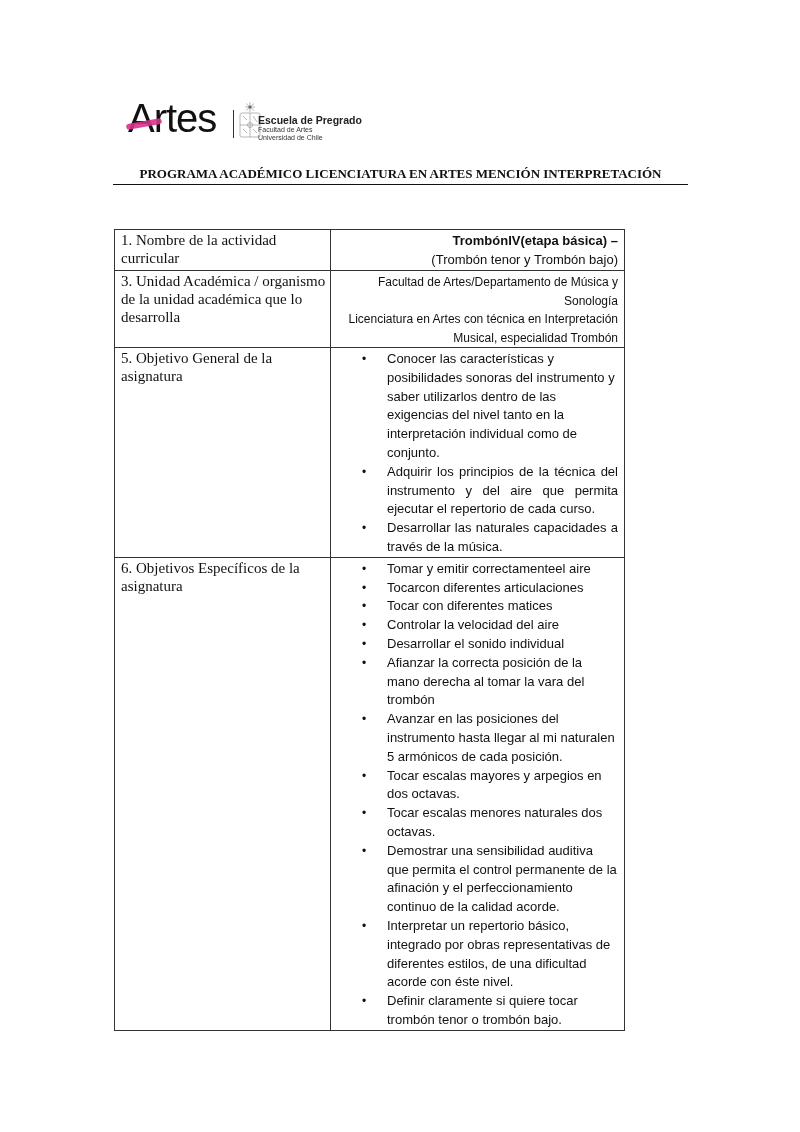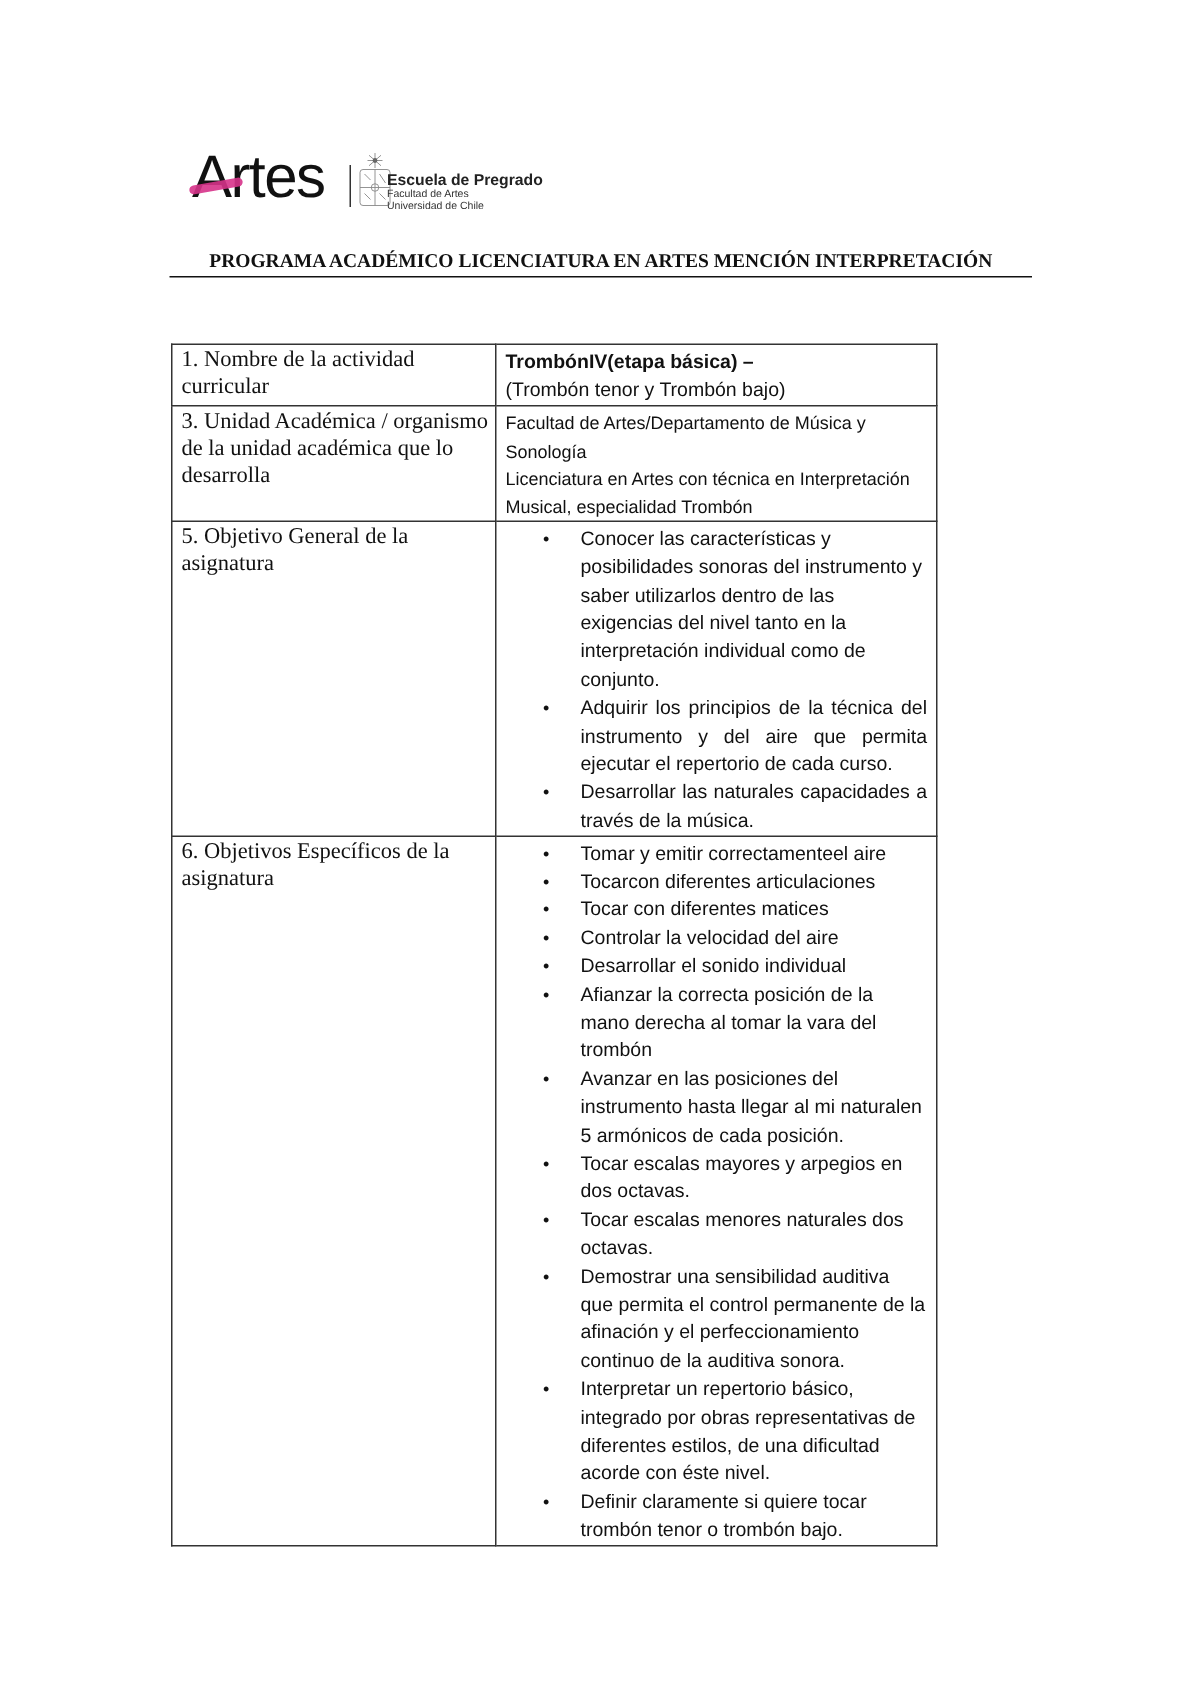--- a/index.html
+++ b/index.html
@@ -11,21 +11,21 @@
   .logo-emblem { position: absolute; left: 111px; top: 6px; width: 22px; height: 36px; }
   .logo-text { position: absolute; left: 130px; top: 19px; font-family: "Liberation Sans", sans-serif; line-height: 8px; }
   .logo-text .l1 { font-size: 10.5px; font-weight: bold; color: #222; line-height: 11px; }
   .logo-text .l2, .logo-text .l3 { font-size: 7px; color: #333; }
   .doc-title { position: absolute; left: 113px; top: 166px; width: 575px; text-align: center; font-family: "Liberation Serif", serif; font-weight: bold; font-size: 13px; letter-spacing: 0px; color: #111; }
   .title-rule { position: absolute; left: 113px; top: 184px; width: 575px; height: 1px; background: #111; }
   table.prog { position: absolute; left: 114px; top: 229px; width: 511px; border-collapse: collapse; table-layout: fixed; }
   table.prog td { border: 1px solid #333; vertical-align: top; padding: 0; }
   td.lbl { width: 209px; padding: 1px 0 0 6px !important; font-family: "Liberation Serif", serif; font-size: 15px; line-height: 18px; }
   td.val { padding: 2px 6px 0 6px !important; font-family: "Liberation Sans", sans-serif; font-size: 13px; line-height: 18.5px; }
-  td.center { text-align: left; }
+  td.center { text-align: right; }
   .val-bold { font-weight: bold; }
   .small { font-size: 12px !important; line-height: 18.5px !important; }
   ul.bl { margin: 0; padding: 0 0 0 50px; list-style: none; }
   ul.bl li { position: relative; line-height: 18.8px; }
   ul.bl li::before { content: "\2022"; position: absolute; left: -25px; top: 0; font-size: 12px; }
   ul.bl li.just { text-align: justify; }
 </style>
 </head>
 <body>
 
@@ -90,20 +90,20 @@
       <ul class="bl">
         <li>Tomar y emitir correctamenteel aire</li>
         <li>Tocarcon diferentes articulaciones</li>
         <li>Tocar con diferentes matices</li>
         <li>Controlar la velocidad del aire</li>
         <li>Desarrollar el sonido individual</li>
         <li>Afianzar la correcta posición de la mano derecha al tomar la vara del trombón</li>
         <li>Avanzar en las posiciones del instrumento hasta llegar al mi naturalen 5 armónicos de cada posición.</li>
         <li>Tocar escalas mayores y arpegios en dos octavas.</li>
         <li>Tocar escalas menores naturales dos octavas.</li>
-        <li>Demostrar una sensibilidad auditiva que permita el control permanente de la afinación y el perfeccionamiento continuo de la auditiva sonora.</li>
+        <li>Demostrar una sensibilidad auditiva que permita el control permanente de la afinación y el perfeccionamiento continuo de la calidad acorde.</li>
         <li>Interpretar un repertorio básico, integrado por obras representativas de diferentes estilos, de una dificultad acorde con éste nivel.</li>
         <li>Definir claramente si quiere tocar trombón tenor o trombón bajo.</li>
       </ul>
     </td>
   </tr>
 </tbody>
   </table>
 
 </body></html>

